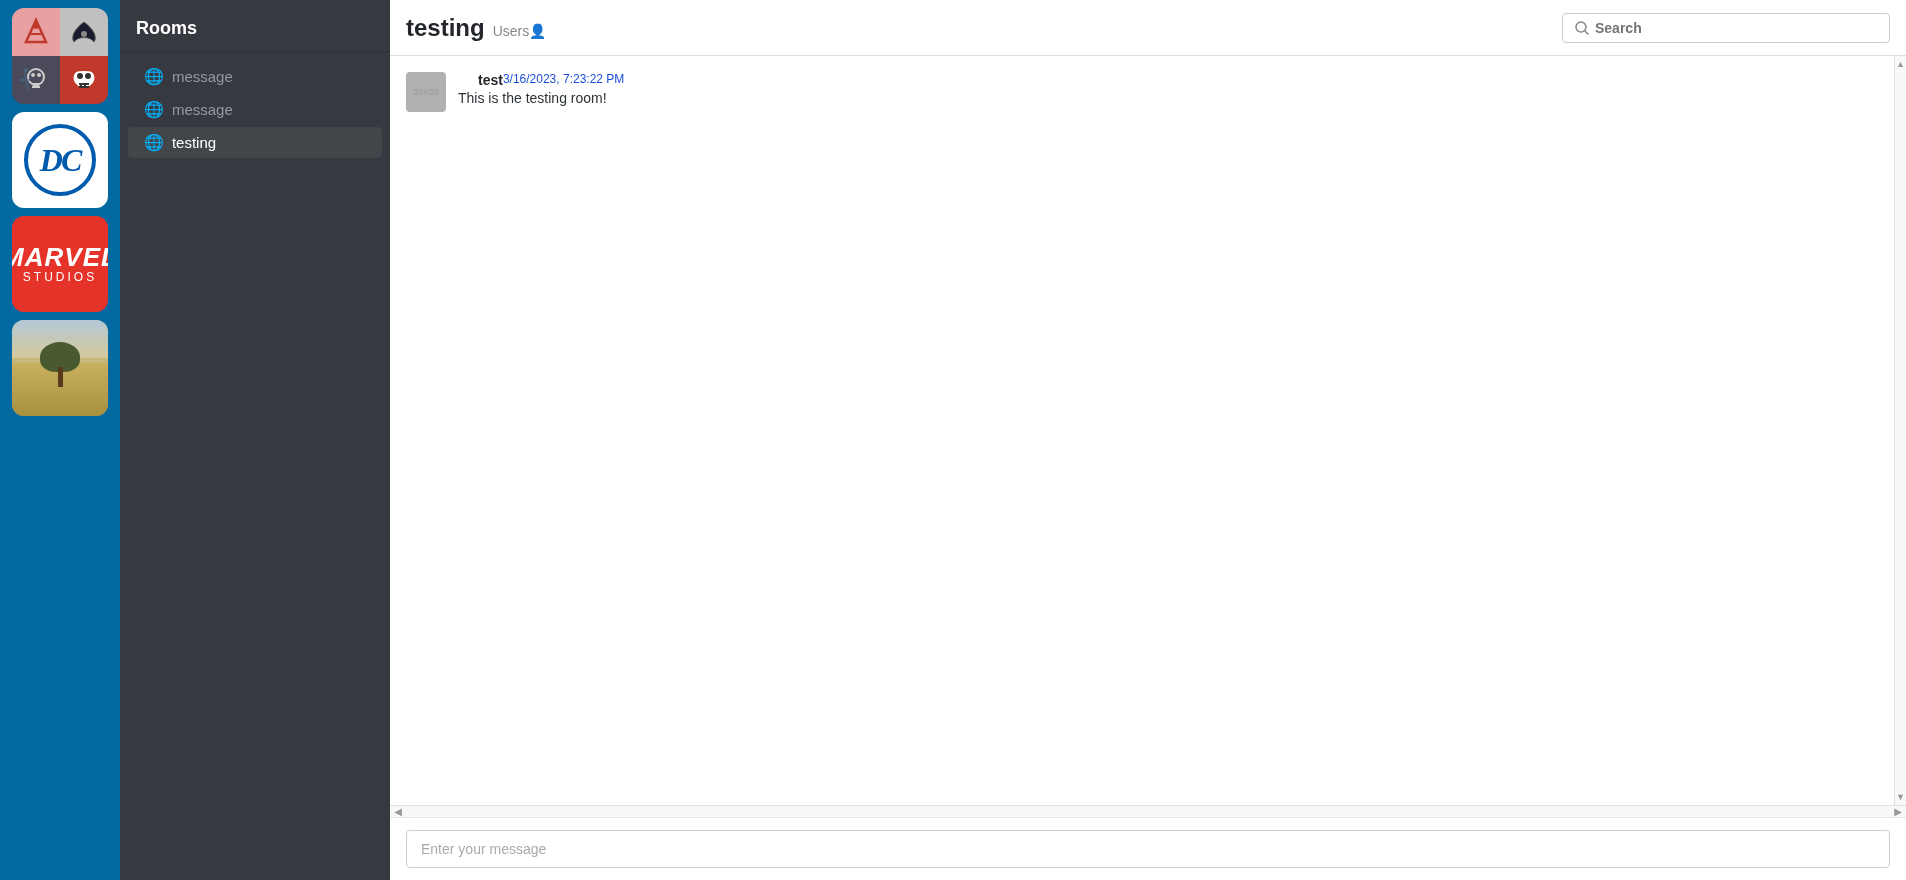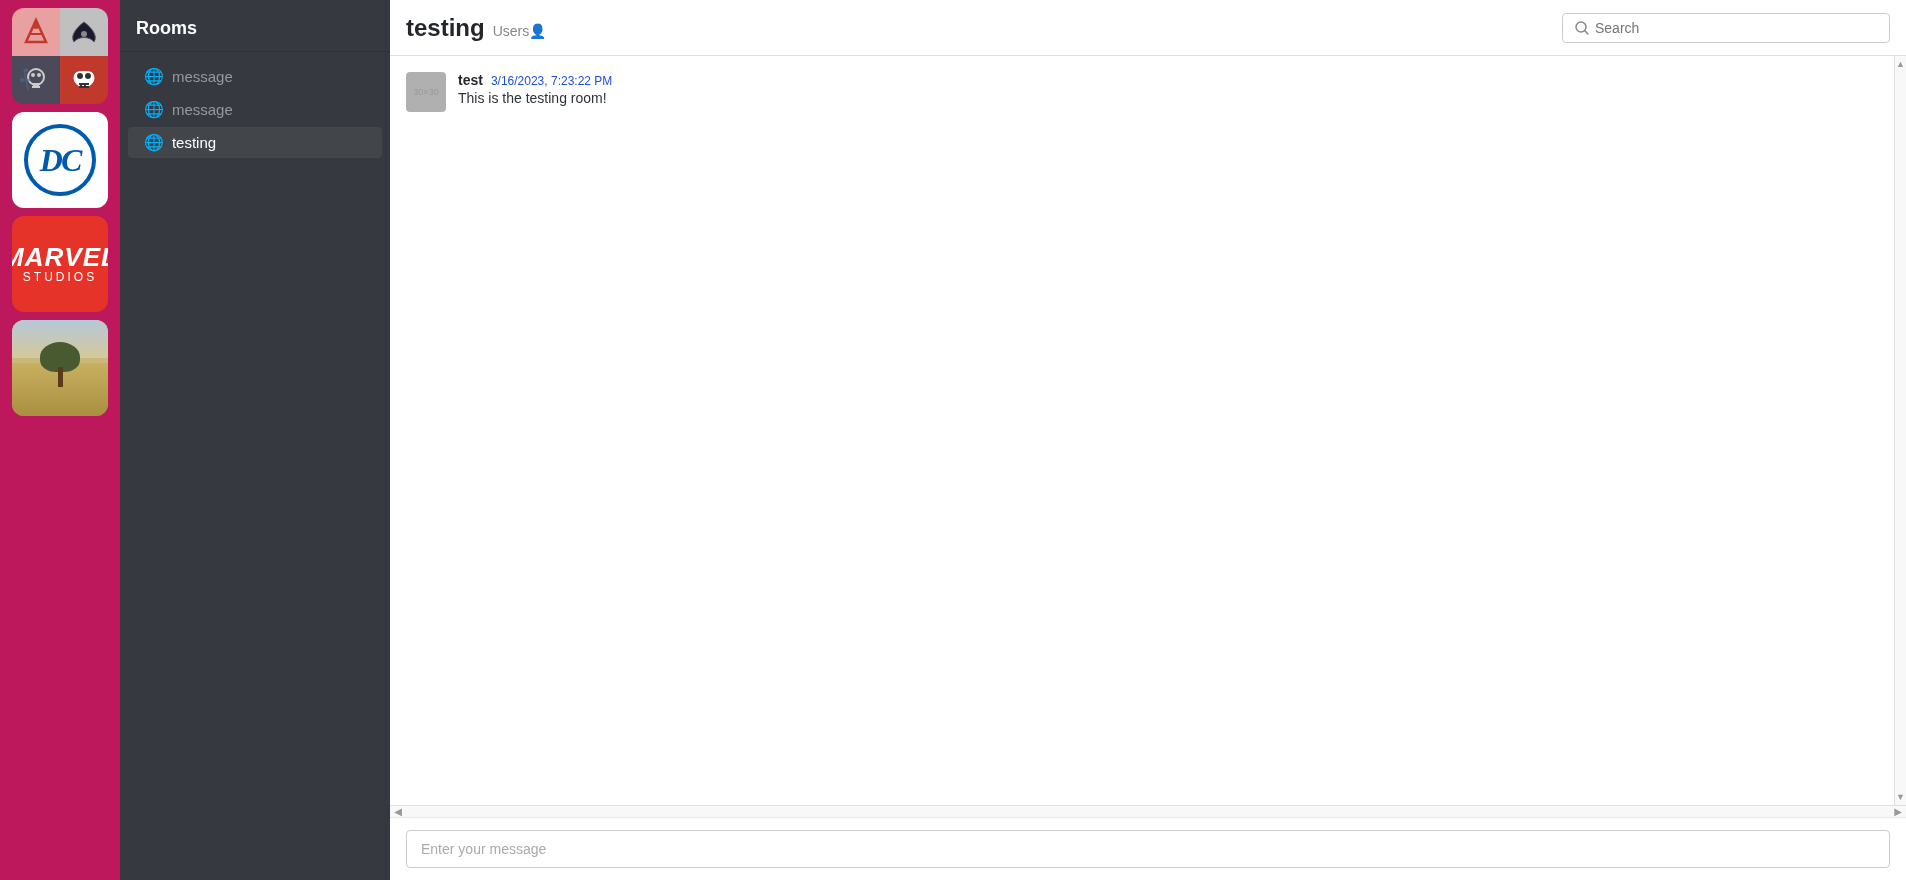--- a/index.html
+++ b/index.html
@@ -1,21 +1,21 @@
 <!DOCTYPE html>
 <html><head>
   <meta charset="utf-8">
   <style>
     * { box-sizing: border-box; margin: 0; padding: 0; }
     body { font-family: -apple-system, BlinkMacSystemFont, 'Segoe UI', sans-serif; display: flex; height: 100vh; overflow: hidden; background: #fff; }
 
     
     #workspace-column {
       width: 120px;
-      background: #be185d;
+      background: #0369a1;
       display: flex;
       flex-direction: column;
       align-items: center;
       padding: 8px 0;
       gap: 8px;
       overflow-y: auto;
       flex-shrink: 0;
     }
     .workspace-icon {
       width: 96px;
@@ -215,20 +215,21 @@
       gap: 6px;
       width: 328px;
     }
     #search-input {
       border: none;
       outline: none;
       font-size: 14px;
       color: #555;
       width: 100%;
       background: transparent;
+      font-weight: bold;
     }
     .search-icon-svg {
       color: #888;
       flex-shrink: 0;
     }
 
     
     #messages-area {
       flex: 1;
       overflow-y: auto;
@@ -253,22 +254,23 @@
       color: #888;
       font-size: 10px;
     }
     .message-content {
       display: flex;
       flex-direction: column;
       gap: 2px;
     }
     .message-meta {
       display: flex;
-      align-items: flex-end;
-      gap: 8px;
+      align-items: flex-start;
+      gap: 0;
+      margin-left: 20px;
     }
     .message-author {
       font-weight: 600;
       font-size: 14px;
       color: #23262a;
     }
     .message-timestamp {
       font-size: 12px;
       color: #1d4ed8;
     }

